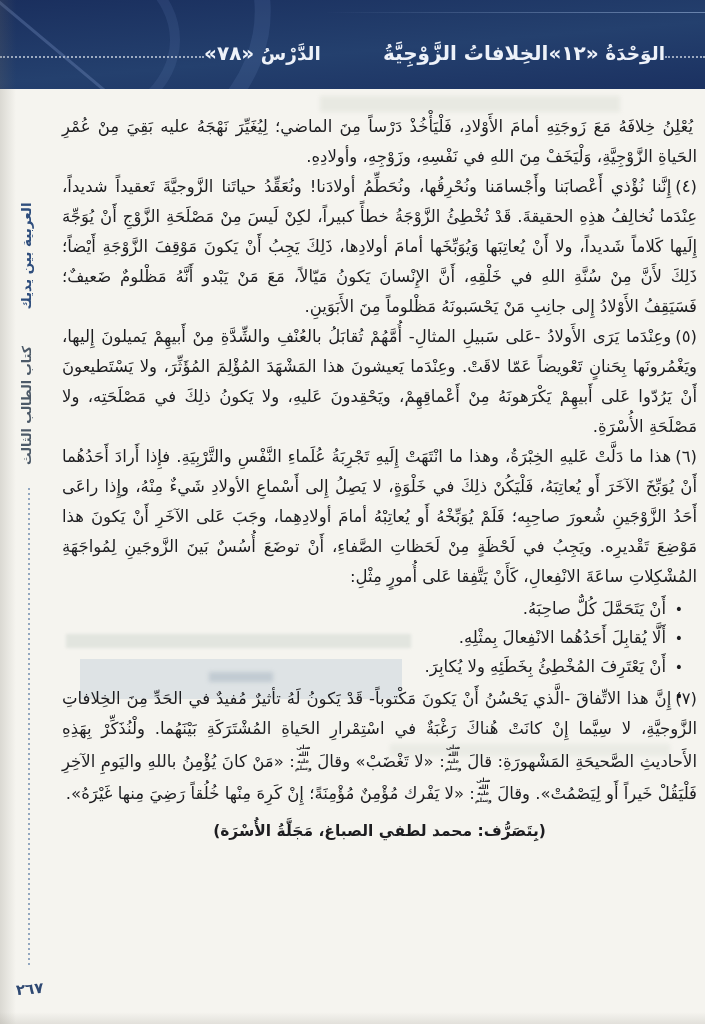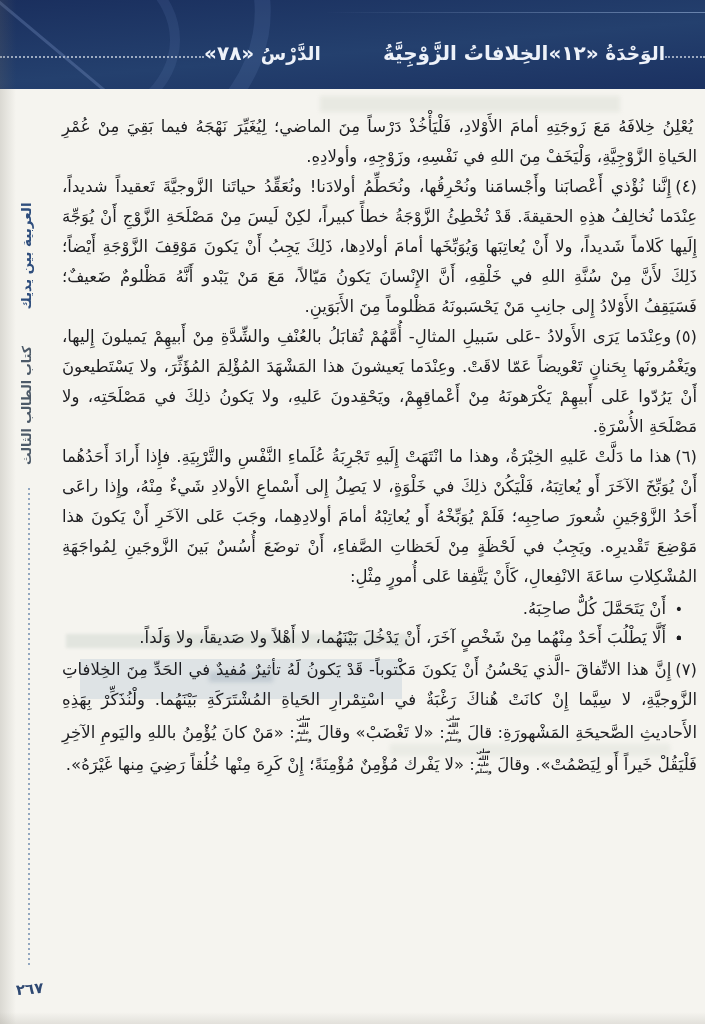--- a/index.html
+++ b/index.html
@@ -112,32 +112,33 @@
 <div class="vrule"></div>
 <div class="pagenum">٢٦٧</div>
 
 <div class="ghost ghost-a"></div>
 <div class="ghost ghost-b"></div>
 <div class="ghost ghost-box"></div>
 <div class="ghost ghost-c"></div>
 
 <div class="content">
 
-  <p><span class="pnum"></span><span>يُعْلِنُ خِلافَهُ مَعَ زَوجَتِهِ أمامَ الأَوْلادِ، فَلْيَأْخُذْ دَرْساً مِنَ الماضي؛ لِيُغَيِّرَ نَهْجَهُ فيما بَقِيَ مِنْ عُمْرِ الحَياةِ الزَّوْجِيَّةِ، وَلْيَخَفْ مِنَ اللهِ في نَفْسِهِ، وزَوْجِهِ، وأولادِهِ.</span></p>
+  <p><span class="pnum"></span><span>يُعْلِنُ خِلافَهُ مَعَ زَوجَتِهِ أمامَ الأَوْلادِ، فَلْيَأْخُذْ دَرْساً مِنَ الماضي؛ لِيُغَيِّرَ نَهْجَهُ عليه بَقِيَ مِنْ عُمْرِ الحَياةِ الزَّوْجِيَّةِ، وَلْيَخَفْ مِنَ اللهِ في نَفْسِهِ، وزَوْجِهِ، وأولادِهِ.</span></p>
 
   <p><span class="pnum">(٤)</span><span>إِنَّنا نُؤْذي أَعْصابَنا وأَجْسامَنا ونُحْرِقُها، ونُحَطِّمُ أولادَنا! ونُعَقِّدُ حياتَنا الزَّوجيَّةَ تَعقيداً شديداً، عِنْدَما نُخالِفُ هذِهِ الحقيقةَ. قَدْ تُخْطِئُ الزَّوْجَةُ خطأً كبيراً، لكِنْ لَيسَ مِنْ مَصْلَحَةِ الزَّوْجِ أَنْ يُوَجِّهَ إِلَيها كَلاماً شَديداً، ولا أَنْ يُعاتِبَها وَيُوَبِّخَها أمامَ أولادِها، ذَلِكَ يَجِبُ أَنْ يَكونَ مَوْقِفَ الزَّوْجَةِ أَيْضاً؛ ذَلِكَ لأَنَّ مِنْ سُنَّةِ اللهِ في خَلْقِهِ، أَنَّ الإِنْسانَ يَكونُ مَيّالاً، مَعَ مَنْ يَبْدو أَنَّهُ مَظْلومٌ ضَعيفٌ؛ فَسَيَقِفُ الأَوْلادُ إِلى جانِبِ مَنْ يَحْسَبونَهُ مَظْلوماً مِنَ الأَبَوَينِ.</span></p>
 
   <p><span class="pnum">(٥)</span><span>وعِنْدَما يَرَى الأَولادُ -عَلى سَبيلِ المثالِ- أُمَّهُمْ تُقابَلُ بالعُنْفِ والشِّدَّةِ مِنْ أَبيهِمْ يَميلونَ إِليها، ويَغْمُرونَها بِحَنانٍ تَعْويضاً عَمّا لاقَتْ. وعِنْدَما يَعيشونَ هذا المَشْهَدَ المُؤْلِمَ المُؤَثِّرَ، ولا يَسْتَطيعونَ أَنْ يَرُدّوا عَلى أَبيهِمْ يَكْرَهونَهُ مِنْ أَعْماقِهِمْ، ويَحْقِدونَ عَليهِ، ولا يَكونُ ذلِكَ في مَصْلَحَتِه، ولا مَصْلَحَةِ الأُسْرَةِ.</span></p>
 
   <p><span class="pnum">(٦)</span><span>هذا ما دَلَّتْ عَليهِ الخِبْرَةُ، وهذا ما انْتَهَتْ إِلَيهِ تَجْرِبَةُ عُلَماءِ النَّفْسِ والتَّرْبِيَةِ. فإِذا أَرادَ أَحَدُهُما أَنْ يُوَبِّخَ الآخَرَ أَو يُعاتِبَهُ، فَلْيَكُنْ ذلِكَ في خَلْوَةٍ، لا يَصِلُ إِلى أَسْماعِ الأولادِ شَيءٌ مِنْهُ، وإِذا راعَى أَحَدُ الزَّوْجَينِ شُعورَ صاحِبِه؛ فَلَمْ يُوَبِّخْهُ أَو يُعاتِبْهُ أمامَ أولادِهِما، وجَبَ عَلى الآخَرِ أَنْ يَكونَ هذا مَوْضِعَ تَقْديرِه. ويَجِبُ في لَحْظَةٍ مِنْ لَحَظاتِ الصَّفاءِ، أَنْ توضَعَ أُسُسٌ بَينَ الزَّوجَينِ لِمُواجَهَةِ المُشْكِلاتِ ساعَةَ الانْفِعالِ، كَأَنْ يَتَّفِقا عَلى أُمورٍ مِثْلِ:</span></p>
 
   <ul class="bullets">
     <li><span class="bullet-dot">•</span><span>أَنْ يَتَحَمَّلَ كُلٌّ صاحِبَهُ.</span></li>
+    <li><span class="bullet-dot">•</span><span>أَلَّا يُقابِلَ أَحَدُهُما الانْفِعالَ بِمثْلِهِ.</span></li>
+    <li><span class="bullet-dot">•</span><span>أَنْ يَعْتَرِفَ المُخْطِئُ بِخَطَئِهِ ولا يُكابِرَ.</span></li>
     <li><span class="bullet-dot">•</span></li>
     <li><span class="bullet-dot">•</span></li>
     <li><span class="bullet-dot">•</span></li>
-    <li><span class="bullet-dot">•</span></li>
-    <li><span class="bullet-dot">•</span><span>أَلَّا يَطْلُبَ أَحَدٌ مِنْهُما مِنْ شَخْصٍ آخَرَ، أَنْ يَدْخُلَ بَيْنَهُما، لا أَهْلاً ولا صَديقاً، ولا وَلَداً.</span></li>
   </ul>
 
   <p><span class="pnum">(٧)</span><span>إِنَّ هذا الاتِّفاقَ -الَّذي يَحْسُنُ أَنْ يَكونَ مَكْتوباً- قَدْ يَكونُ لَهُ تأثيرٌ مُفيدٌ في الحَدِّ مِنَ الخِلافاتِ الزَّوجيَّةِ، لا سِيَّما إِنْ كانَتْ هُناكَ رَغْبَةٌ في اسْتِمْرارِ الحَياةِ المُشْتَرَكَةِ بَيْنَهُما. ولْنُذَكِّرْ بِهَذِهِ الأَحاديثِ الصَّحيحَةِ المَشْهورَةِ: قالَ <span class="honorific" title="ﷺ">صلى الله عليه وسلم</span>: «لا تَغْضَبْ» وقالَ <span class="honorific" title="ﷺ">صلى الله عليه وسلم</span>: «مَنْ كانَ يُؤْمِنُ باللهِ واليَومِ الآخِرِ فَلْيَقُلْ خَيراً أَو لِيَصْمُتْ». وقالَ <span class="honorific" title="ﷺ">صلى الله عليه وسلم</span>: «لا يَفْرك مُؤْمِنٌ مُؤْمِنَةً؛ إِنْ كَرِهَ مِنْها خُلُقاً رَضِيَ مِنها غَيْرَهُ».</span></p>
 
+  <div class="attribution">(بِتَصَرُّف: محمد لطفي الصباغ، مَجَلَّةُ الأُسْرَة)</div>
 </div>
 
 </body></html>

